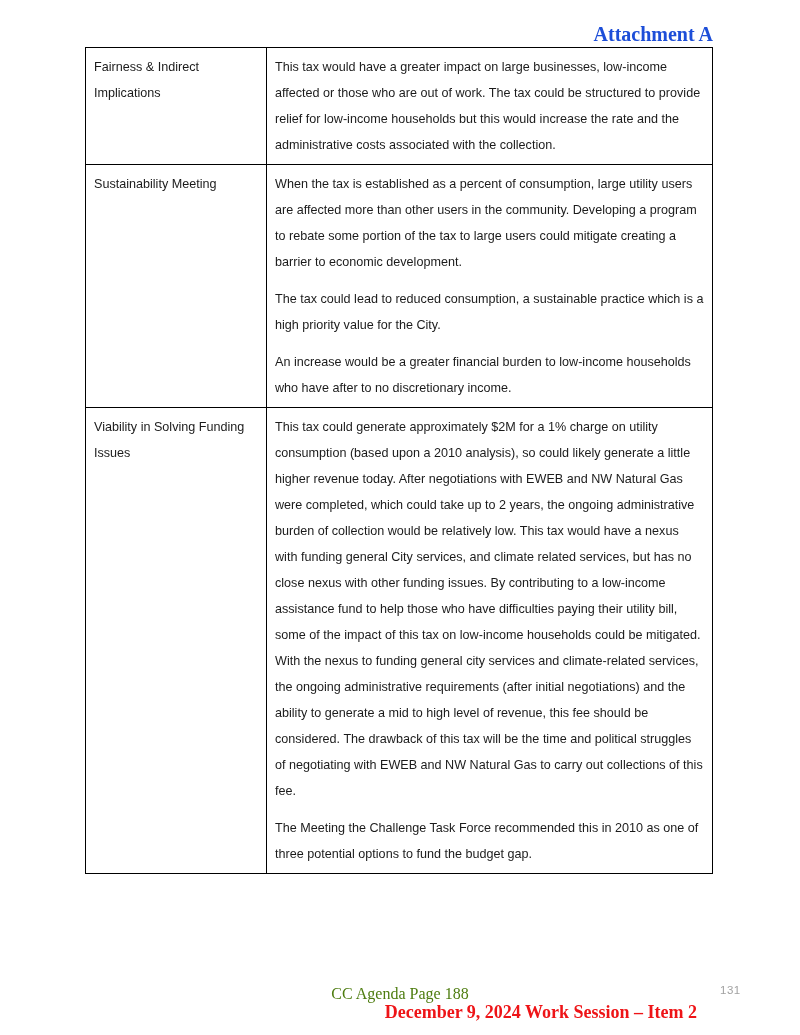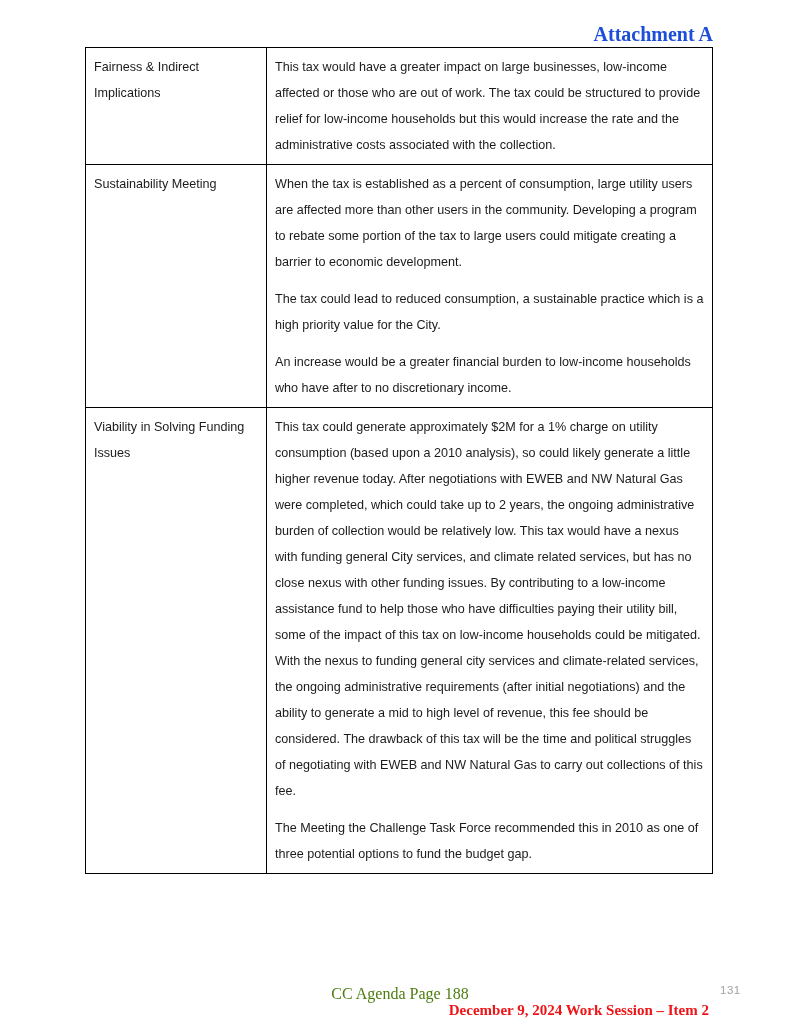--- a/index.html
+++ b/index.html
@@ -71,23 +71,23 @@
     left: 688px;
     font-family: "Liberation Sans", sans-serif;
     font-size: 11.5px;
     color: #a2a2a2;
     letter-spacing: 0.5px;
     margin-left: 32px;
   }
   .session-note {
     position: absolute;
     top: 1002px;
-    right: 91px;
+    right: 103px;
     font-family: "Liberation Serif", serif;
-    font-size: 15px;
+    font-size: 18px;
     font-weight: bold;
     color: #ee1417;
     text-align: center;
   }
 </style>
 </head>
 <body>
 
 <div class="page">
 

